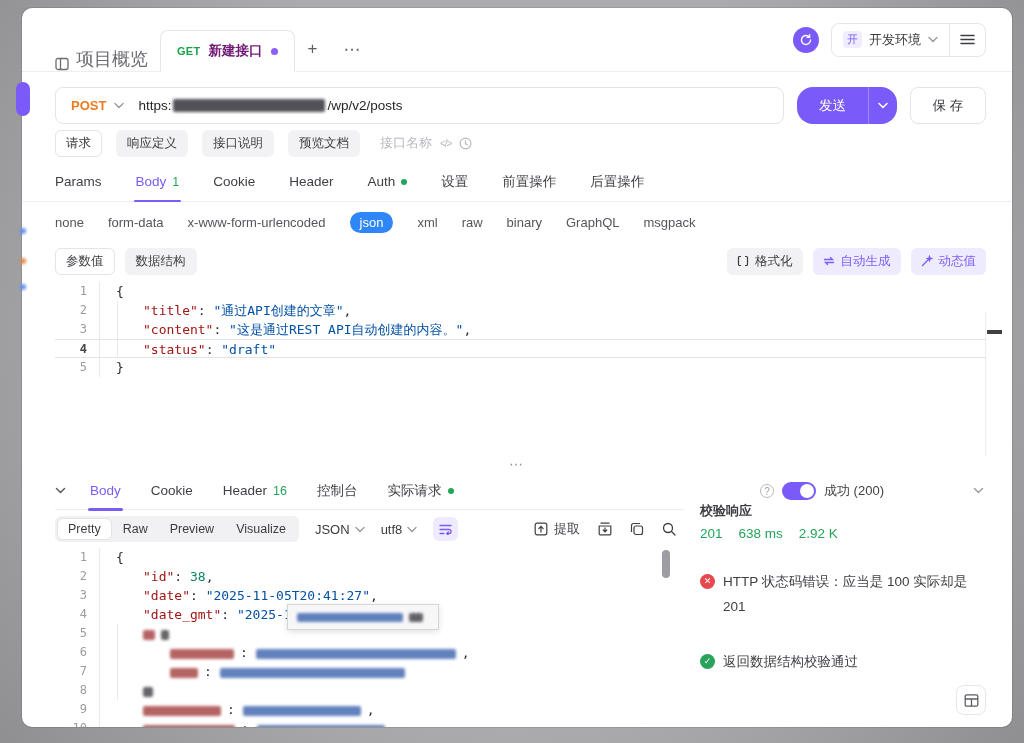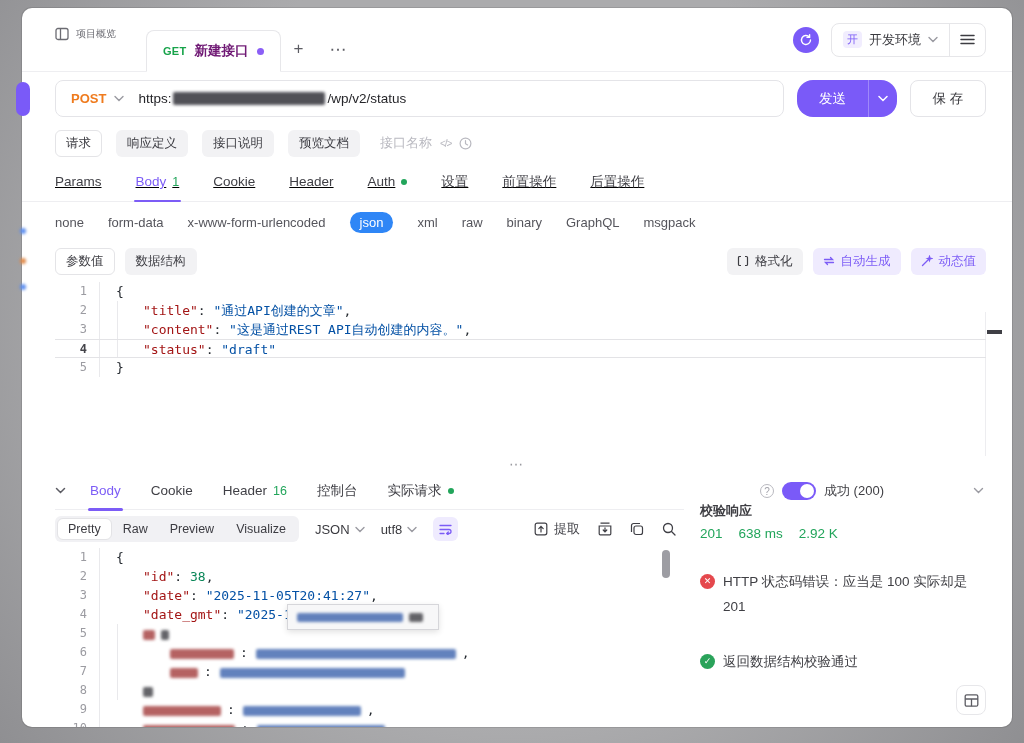--- a/index.html
+++ b/index.html
@@ -8,22 +8,22 @@
   .stage { position:relative; width:1024px; height:743px;
            background:radial-gradient(circle at 50% 45%, #ababad 60%, #8f8f92 100%); }
   .window { position:absolute; left:22px; top:8px; width:990px; height:719px;
             background:#fff; border-radius:10px; overflow:hidden;
             box-shadow:0 0 0 1px rgba(0,0,0,.10); }
   .pad { padding-left:33px; padding-right:26px; }
 
   
   .hdr { height:64px; border-bottom:1px solid #eeeef1; display:flex; align-items:flex-end; position:relative; }
   .hdr-left { display:flex; align-items:flex-end; height:100%; }
-  .proj-tab { display:flex; align-items:flex-start; gap:7px; color:#6b6b72; font-size:10px;
-              height:44px; margin-right:30px; cursor:pointer; }
+  .proj-tab { display:flex; align-items:flex-end; gap:7px; color:#6b6b72; font-size:18px;
+              height:44px; margin-right:12px; cursor:pointer; }
   .active-tab { display:flex; align-items:center; gap:8px; height:42px; padding:0 16px;
                 border:1px solid #e7e7ea; border-bottom:1px solid #fff; border-radius:8px 8px 0 0;
                 background:#fff; margin-bottom:-1px; position:relative; z-index:2; }
   .method-get { color:#17a34a; font-size:11px; font-weight:bold; letter-spacing:.3px; }
   .active-tab .t-label { font-size:13.5px; font-weight:bold; color:#701a75; }
   .dot { width:7px; height:7px; border-radius:50%; display:inline-block; }
   .dot-purple { background:#8b5ff6; }
   .hdr-btn { color:#5c5c63; font-size:17px; height:44px; display:flex; align-items:center;
              padding:0 13px; cursor:pointer; }
   .hdr-right { position:absolute; right:26px; top:0; height:100%; display:flex; align-items:center; gap:12px; }
@@ -32,21 +32,21 @@
   .env-ctl { display:flex; align-items:center; height:34px; border:1px solid #e6e6e9;
              border-radius:8px; overflow:hidden; }
   .env-main { display:flex; align-items:center; gap:7px; padding:0 11px; }
   .env-badge { background:#f1edfe; color:#7c5cf6; font-size:11px; border-radius:4px;
                padding:1px 4px; }
   .env-label { font-size:13px; color:#3a3a3f; }
   .env-divider { width:1px; height:100%; background:#e6e6e9; }
   .env-menu { padding:0 10px; display:flex; align-items:center; }
 
   
-  .url-row { display:flex; align-items:flex-start; gap:13px; padding-top:8px; height:52px; }
+  .url-row { display:flex; align-items:flex-end; gap:13px; padding-top:8px; height:52px; }
   .url-box { flex:1; height:37px; border:1px solid #e4e4e8; border-radius:8px;
              display:flex; align-items:center; background:#fff; }
   .method-post { color:#ef7b1e; font-weight:bold; font-size:13px; padding:0 8px 0 15px; }
   .url-text { font-size:13.5px; color:#26262a; margin-left:14px; display:flex; align-items:center; }
   .redact-url { display:inline-block; width:152px; height:13px; background:#33333a;
                 border-radius:2px; filter:blur(1.6px); opacity:.85; margin:0 2px; vertical-align:-2px; }
   .send-btn { height:37px; background:#7a5af8; border-radius:16px; display:flex; align-items:center;
               color:#fff; overflow:hidden; cursor:pointer; }
   .send-label { padding:0 22px; font-size:13.5px; }
   .send-sep { width:1px; height:100%; background:rgba(255,255,255,.28); }
@@ -55,21 +55,21 @@
               color:#3a3a3f; font-size:13.5px; display:flex; align-items:center; justify-content:center; }
 
   
   .pill-row { display:flex; align-items:center; gap:14px; height:38px; }
   .pill { font-size:12.5px; color:#3c3c42; background:#f2f2f4; border-radius:6px;
           padding:5px 11px; cursor:pointer; }
   .pill.active { background:#fff; border:1px solid #e4e4e7; padding:4px 10px; }
   .ep-name { display:flex; align-items:center; gap:8px; color:#b9b9c0; font-size:13px; margin-left:6px; }
 
   
-  .rtabs { display:flex; align-items:flex-end; gap:34px; height:40px; border-bottom:1px solid #eeeef1;text-decoration:underline; }
+  .rtabs { display:flex; align-items:flex-end; gap:34px; height:40px; border-bottom:1px solid #eeeef1; }
   .rtab { font-size:13.5px; color:#3f3f45; display:flex; align-items:center; gap:6px;
           height:100%; position:relative; cursor:pointer; }
   .rtab.sel { color:#7c5cf6; }
   .rtab.sel::after { content:""; position:absolute; left:-2px; right:-2px; bottom:-1px;
                      height:2.5px; background:#7c5cf6; border-radius:2px; }
   .count-green { color:#22a55b; font-size:12.5px; }
   .dot-green { width:6px; height:6px; border-radius:50%; background:#22a55b; display:inline-block; }
 
   
   .btype-row { display:flex; align-items:center; gap:24px; height:36px; margin-top:2px; }
@@ -226,21 +226,21 @@
       <div class="url-box">
         <span class="method-post">POST</span>
         <span>
           <svg width="10" height="7" viewBox="0 0 10 7" fill="none" stroke="#9a9aa1" stroke-width="1.4" stroke-linecap="round">
               <path d="M1 1.5l4 4 4-4"></path>
             </svg>
         </span>
         <span class="url-text">
           <span>https:</span>
           <span class="redact-url"></span>
-          <span>/wp/v2/status</span>
+          <span>/wp/v2/posts</span>
         </span>
       </div>
       <div class="send-btn">
         <span class="send-label">发送</span>
         <span class="send-sep"></span>
         <span class="send-caret">
           <svg width="10" height="7" viewBox="0 0 10 7" fill="none" stroke="#fff" stroke-width="1.5" stroke-linecap="round">
               <path d="M1 1.5l4 4 4-4"></path>
             </svg>
         </span>

